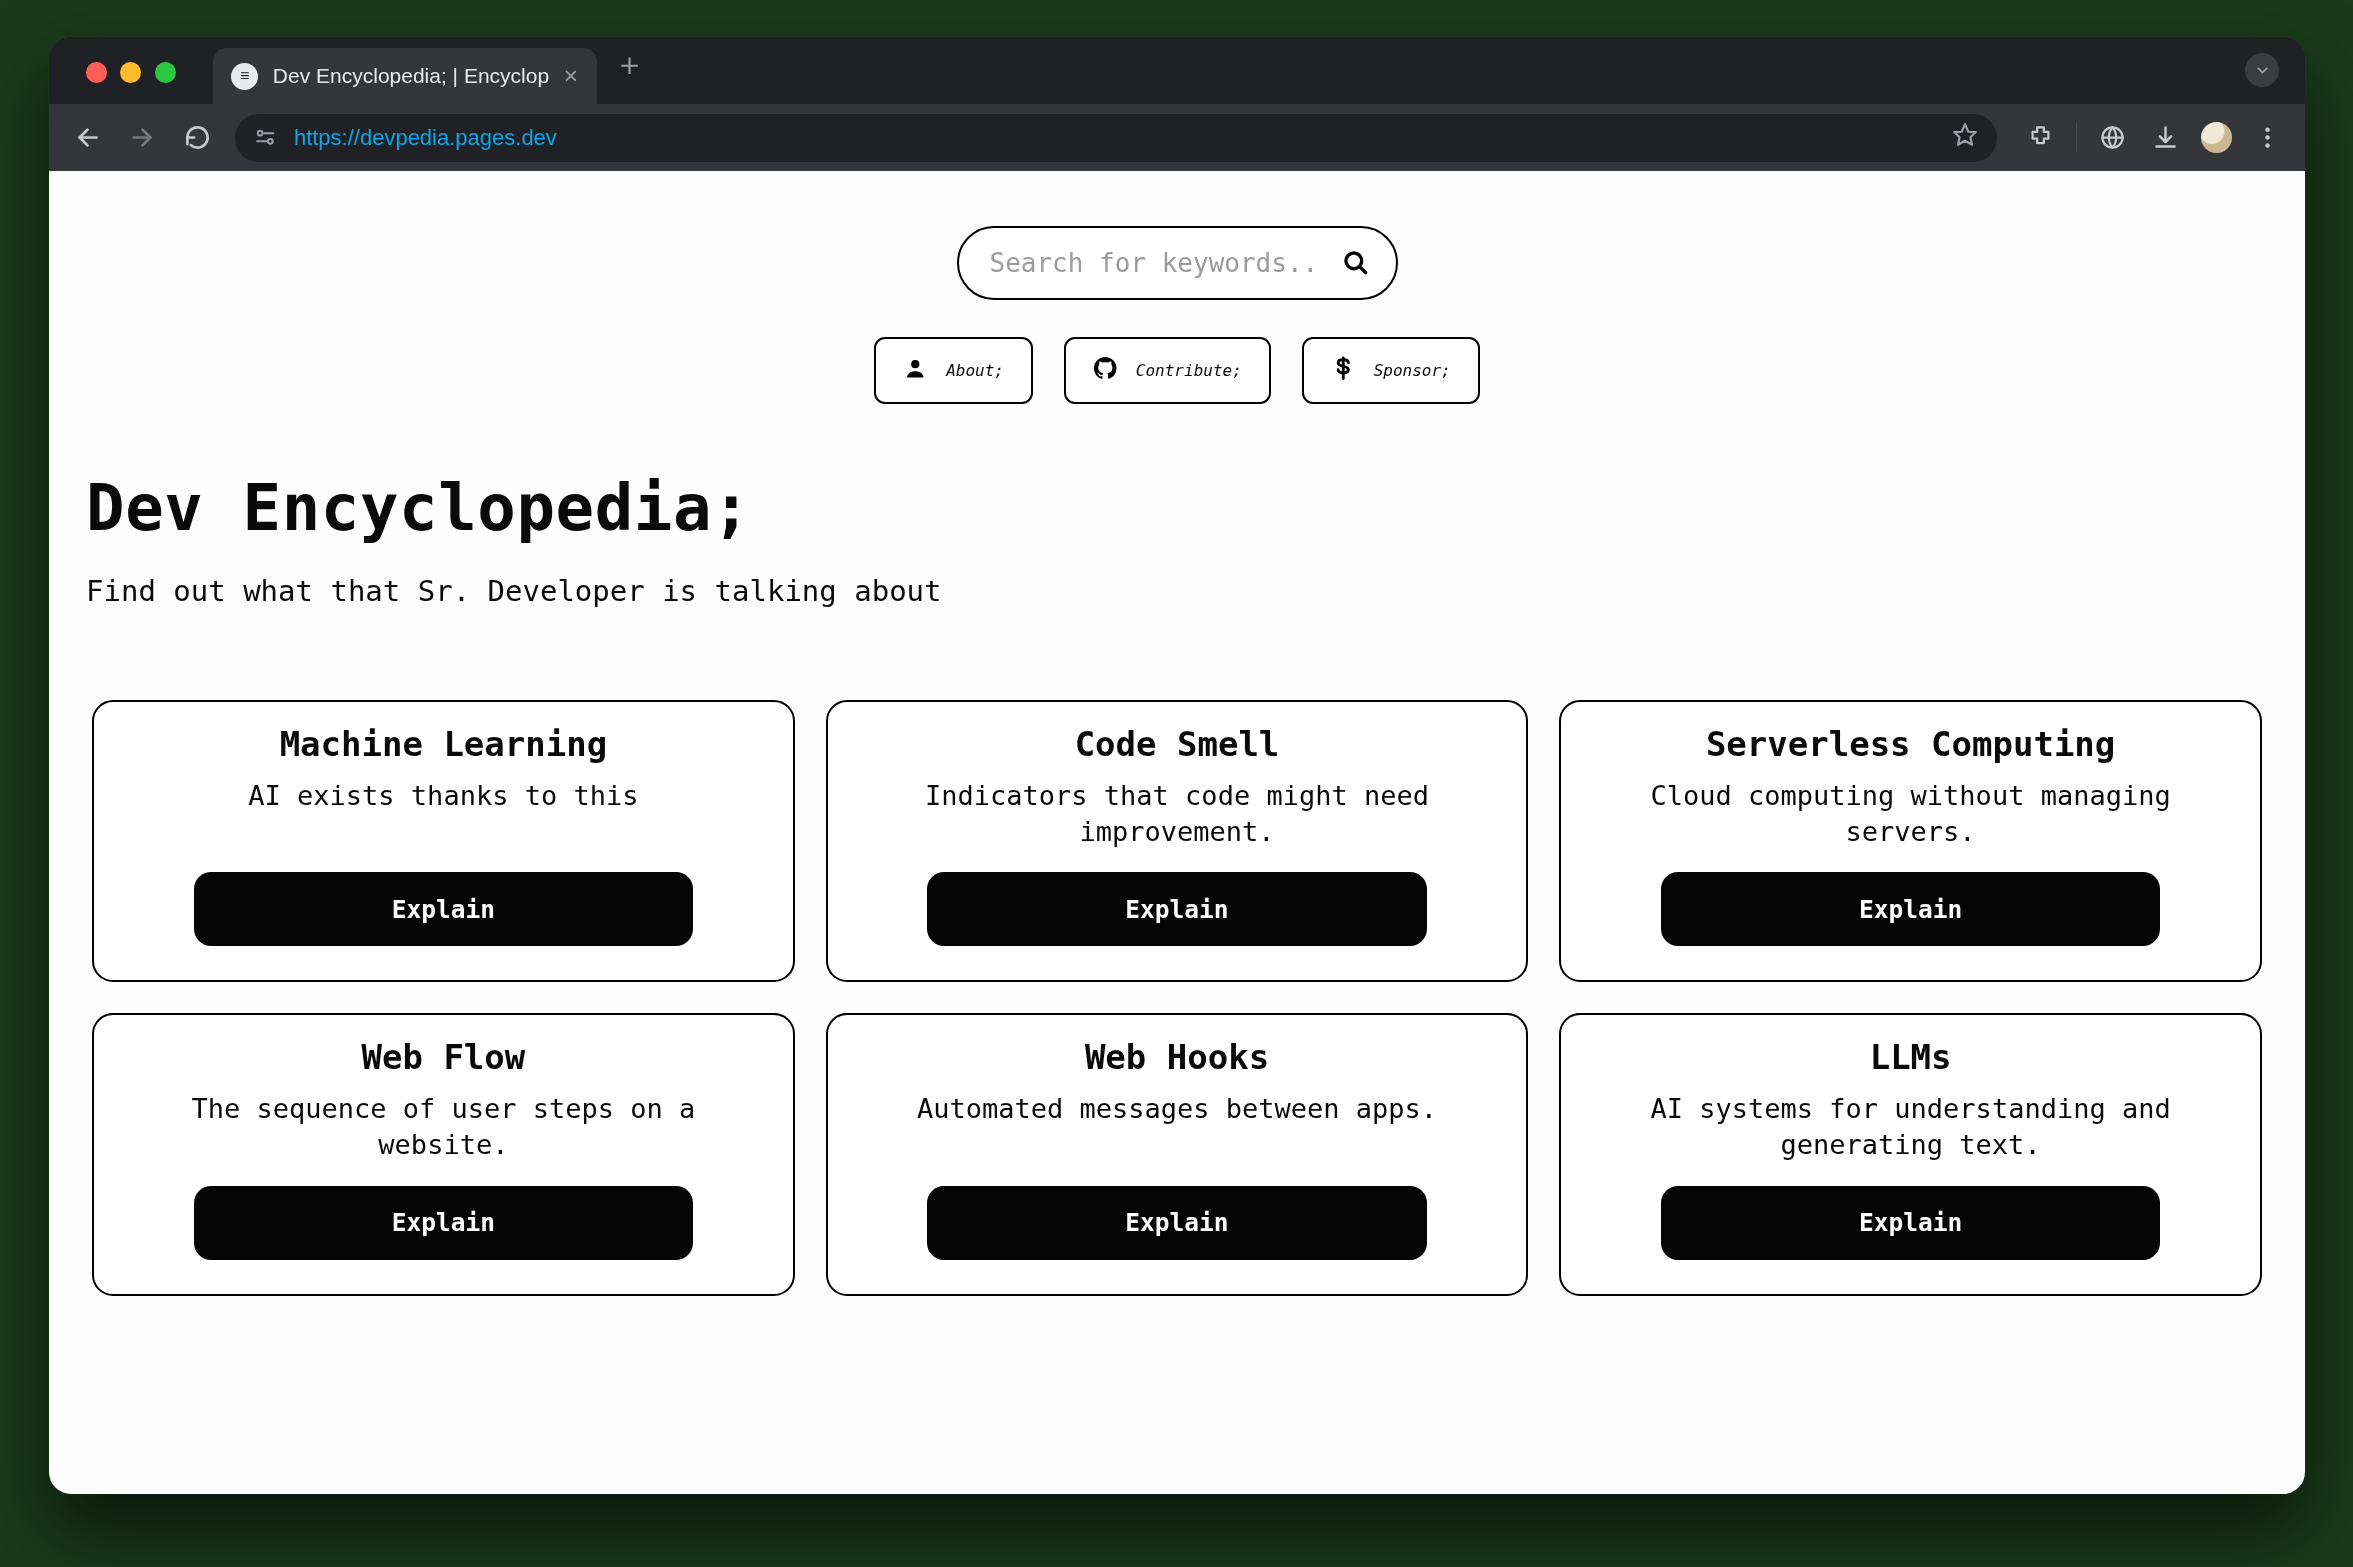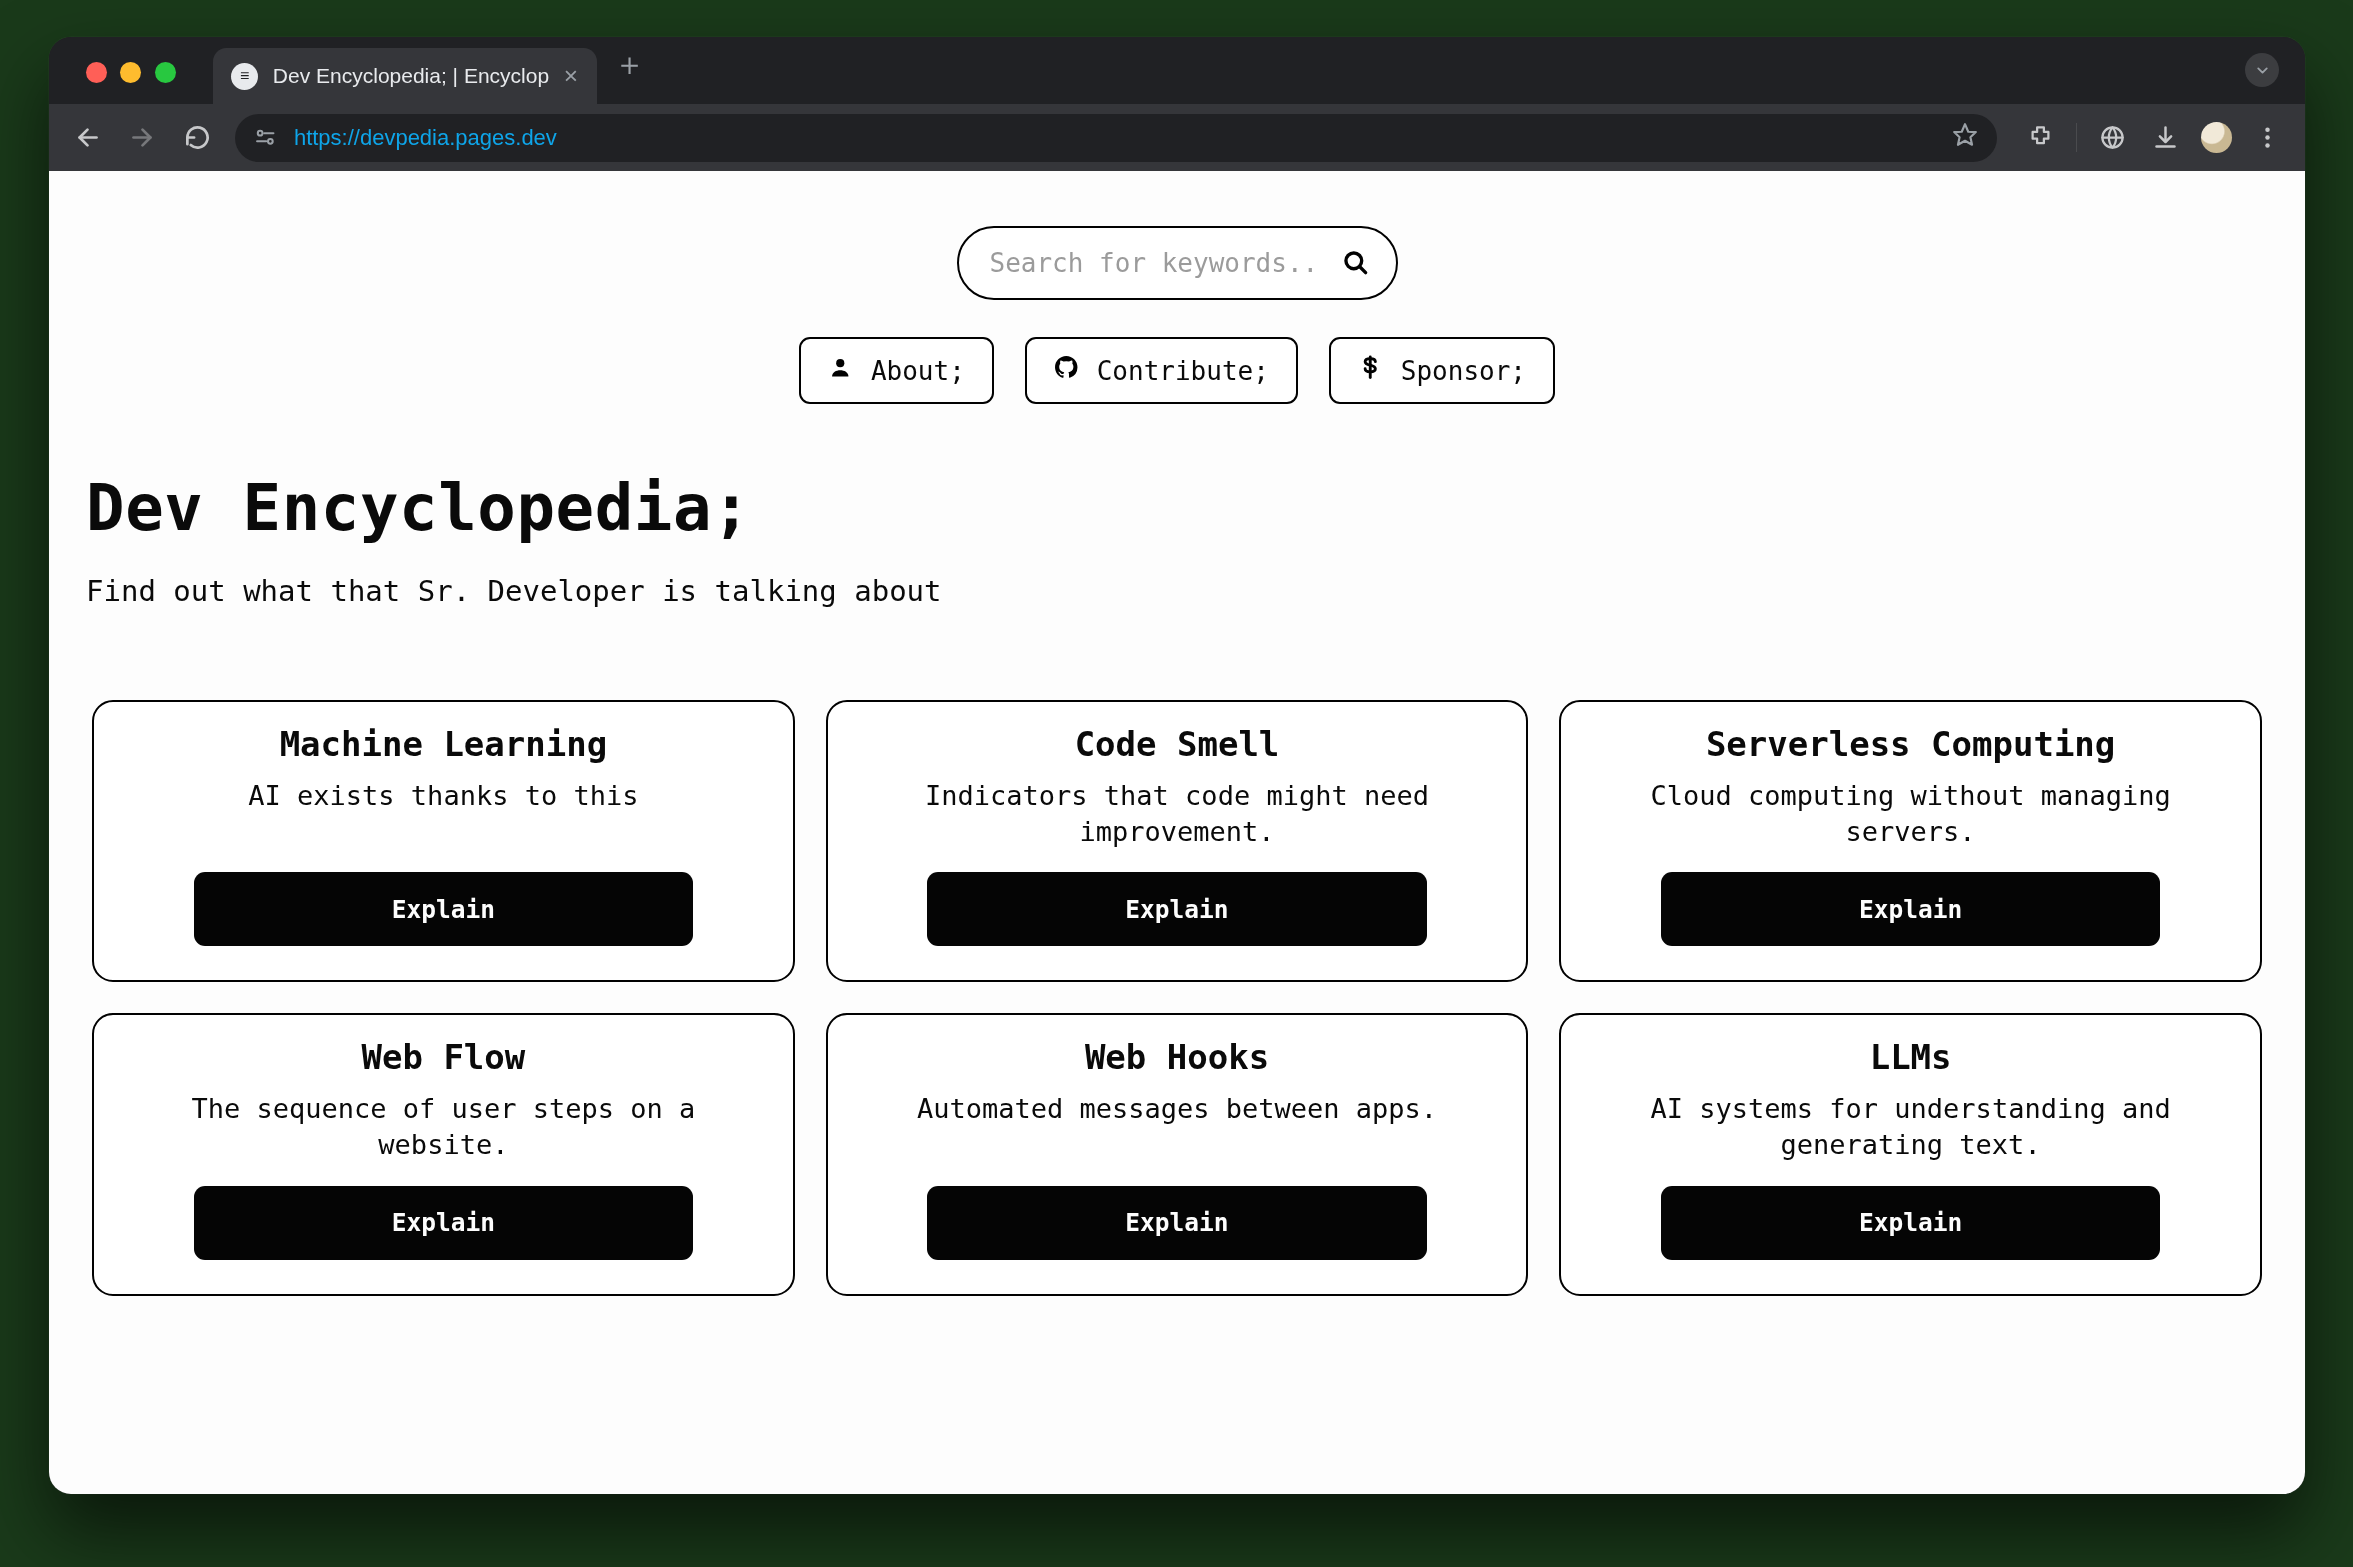--- a/index.html
+++ b/index.html
@@ -173,24 +173,25 @@
     margin-bottom: 67px;
   }
   .navbtn {
     border: 2.5px solid #010101;
     border-radius: 11px;
     height: 67px;
     padding: 0 27px;
     display: flex;
     align-items: center;
     gap: 18.4px;
-    font-size: 26px;
+    font-size: 16px;
     font-weight: 500;
     background: #fff;
     cursor: pointer;
+    font-style: italic;
   }
   .navbtn svg { width: 24.5px; height: 24.5px; }
 
   .hero {
     text-align: left;
     margin-bottom: 92px;
   }
   .hero h1 {
     font-size: 64px;
     font-weight: 800;
@@ -226,21 +227,21 @@
     font-size: 27px;
     font-weight: 500;
     line-height: 1.35;
     flex: 1;
     margin-bottom: 22px;
   }
   .explain {
     background: #050505;
     color: #fdfdfd;
     border: none;
-    border-radius: 11px;
+    border-radius: 17px;
     height: 74px;
     font: inherit;
     font-size: 24.5px;
     font-weight: 600;
     width: 80%;
     margin: 0 auto;
     cursor: pointer;
   }
 </style>
 </head>

